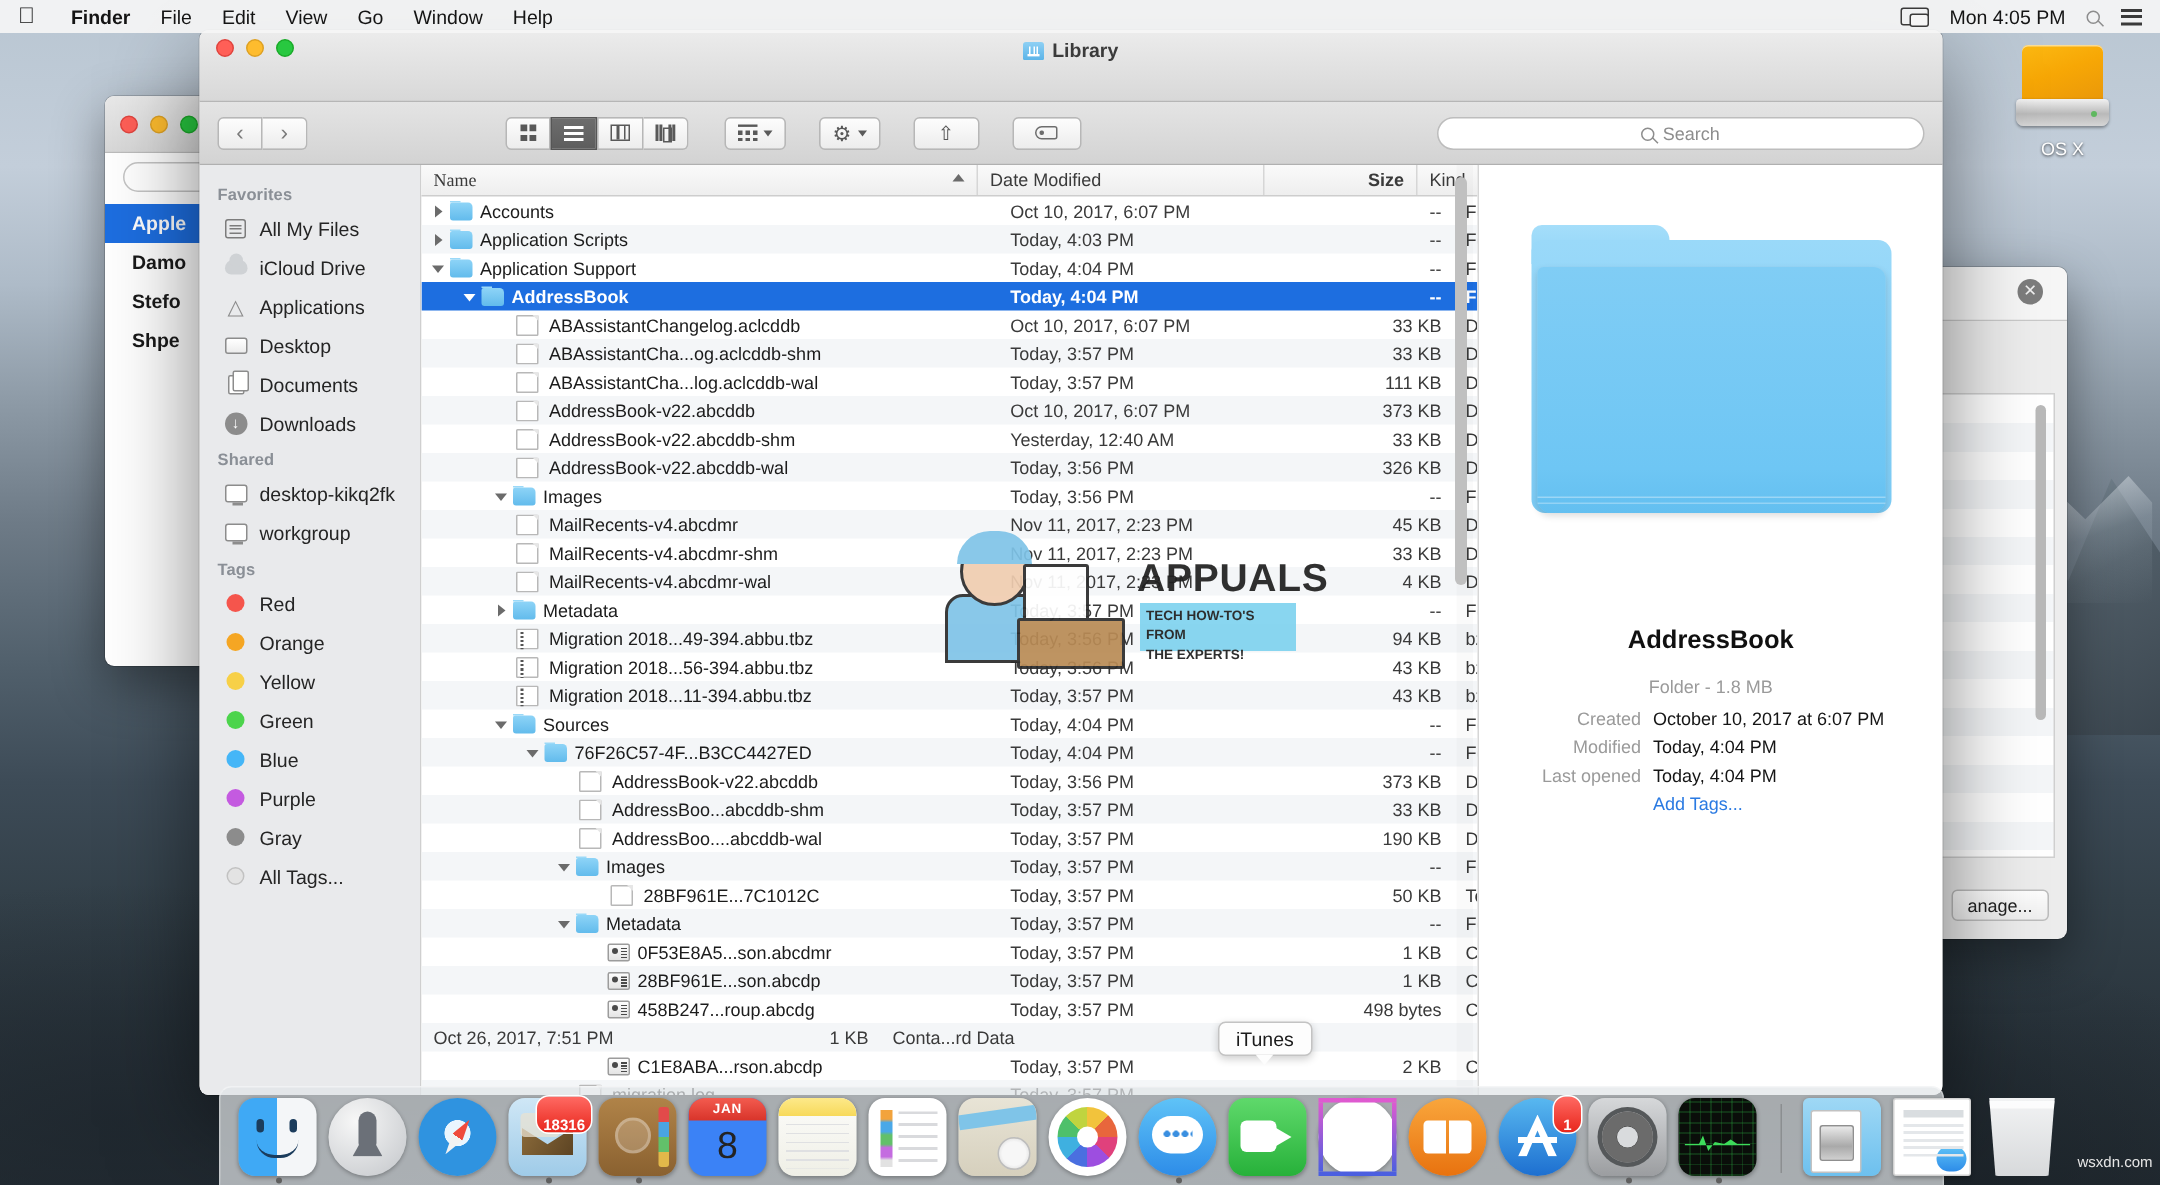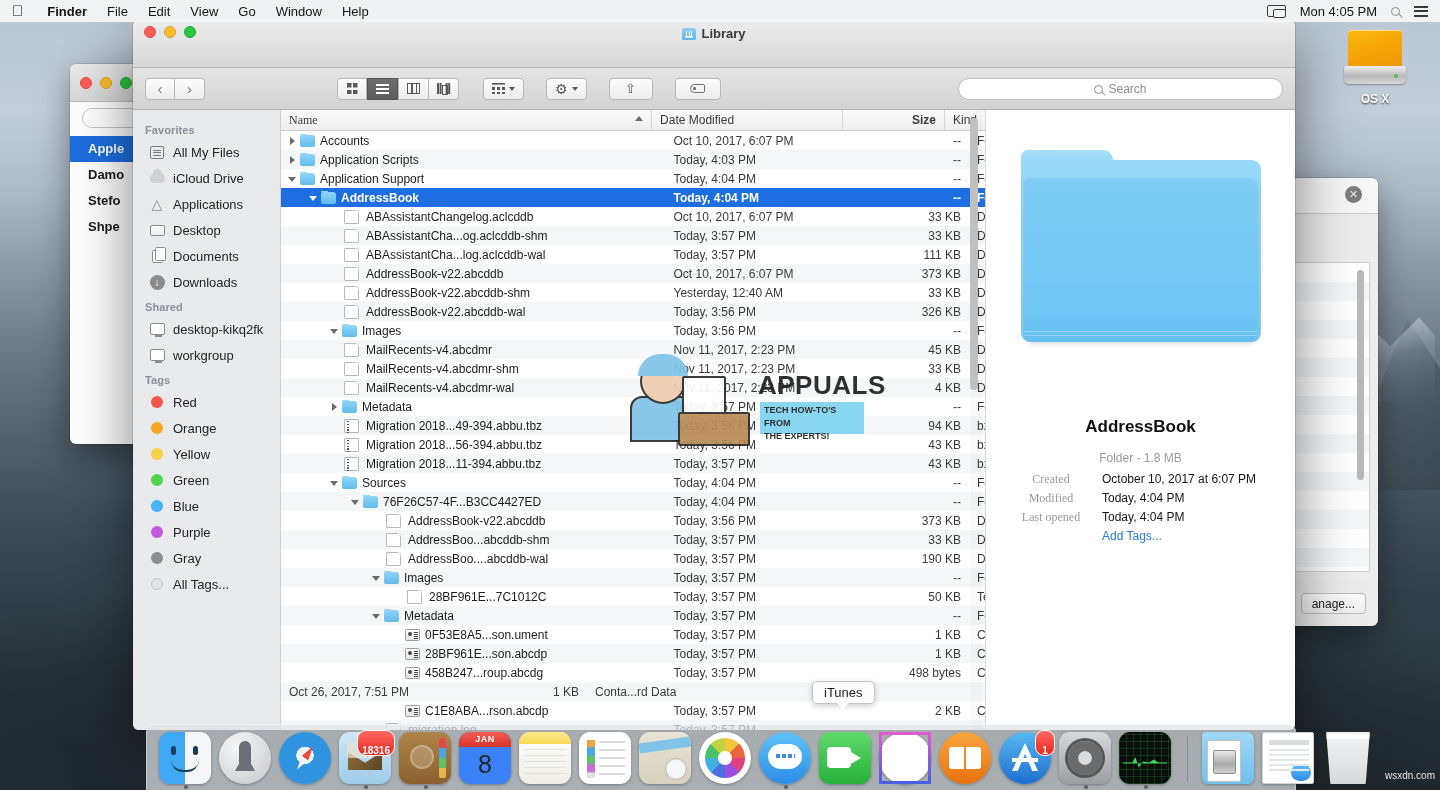--- a/index.html
+++ b/index.html
@@ -136,21 +136,20 @@
     background:linear-gradient(#f1f1f1,#b9b9b9 55%,#d6d6d6 100%);
     border-radius:3px 3px 5px 5px;
     box-shadow: 0 1px 2px rgba(0,0,0,.35);
   }
   #drive-icon .disk .led {
     position:absolute; right:8px; top:44px; width:4px; height:4px; border-radius:50%; background:#5fb85f;
   }
   #drive-icon .lbl {
     margin-top:4px; color:#fff; font-size:12px;
     text-shadow:0 1px 2px rgba(0,0,0,.75);
-    font-weight:bold;
   }
 
   
   #finder {
     position:absolute; left:133px; top:20px; width:1162px; height:710px;
     background:#fff; border-radius:6px;
     box-shadow:0 22px 60px rgba(0,0,0,.5), 0 0 0 .5px rgba(0,0,0,.25);
     overflow:hidden; z-index:100;
     display:flex; flex-direction:column;
   }
@@ -370,21 +369,21 @@
     box-shadow:0 2px 5px rgba(0,0,0,.14);
   }
   #pv-folder .front:after {
     content:""; position:absolute; left:0; right:0; bottom:10px; height:1px;
     background:rgba(255,255,255,.35); box-shadow:0 4px 0 rgba(255,255,255,.3);
   }
   #pv-name { margin-top:72px; font-size:17px; font-weight:bold; color:#101010; }
   #pv-sub  { margin-top:14px; font-size:12px; color:#9a9a9a; }
   #pv-meta { margin-top:5px; width:100%; padding:0 22px; font-size:12px; }
   #pv-meta .mrow { display:flex; gap:8px; line-height:19px; }
-  #pv-meta .mk { width:86px; text-align:center; color:#9a9a9a; flex:0 0 86px;font-family:Liberation Serif, serif; }
+  #pv-meta .mk { width:86px; text-align:right; color:#9a9a9a; flex:0 0 86px; }
   #pv-meta .mv { color:#151515; }
   #pv-addtags { margin-left:94px; color:#2a7ae2; line-height:19px; }
 
   
   #watermark {
     position:absolute; left:620px; top:352px; width:240px; height:100px; z-index:160;
     pointer-events:none; opacity:.92;
   }
   #wm-head { position:absolute; left:20px; top:6px; width:46px; height:46px; border-radius:50%;
     background:#f0cdb0; border:2px solid #2b2b2b; }
@@ -1059,21 +1058,21 @@
             </div>
             <div class="c c-date">Today, 3:57 PM</div>
             <div class="c c-size">--</div>
             <div class="c c-kind">Folder</div>
           </div>
           <div class="row">
             <div class="c c-name">
               <span class="indent" style="width: 111px;"></span>
               <span class="twisty "></span>
               <span class="fic abcdp"></span>
-              <span>0F53E8A5...son.ument</span>
+              <span>0F53E8A5...son.abcdmr</span>
             </div>
             <div class="c c-date">Today, 3:57 PM</div>
             <div class="c c-size">1 KB</div>
             <div class="c c-kind">Conta...rd Data</div>
           </div>
           <div class="row alt">
             <div class="c c-name">
               <span class="indent" style="width: 111px;"></span>
               <span class="twisty "></span>
               <span class="fic abcdp"></span>

